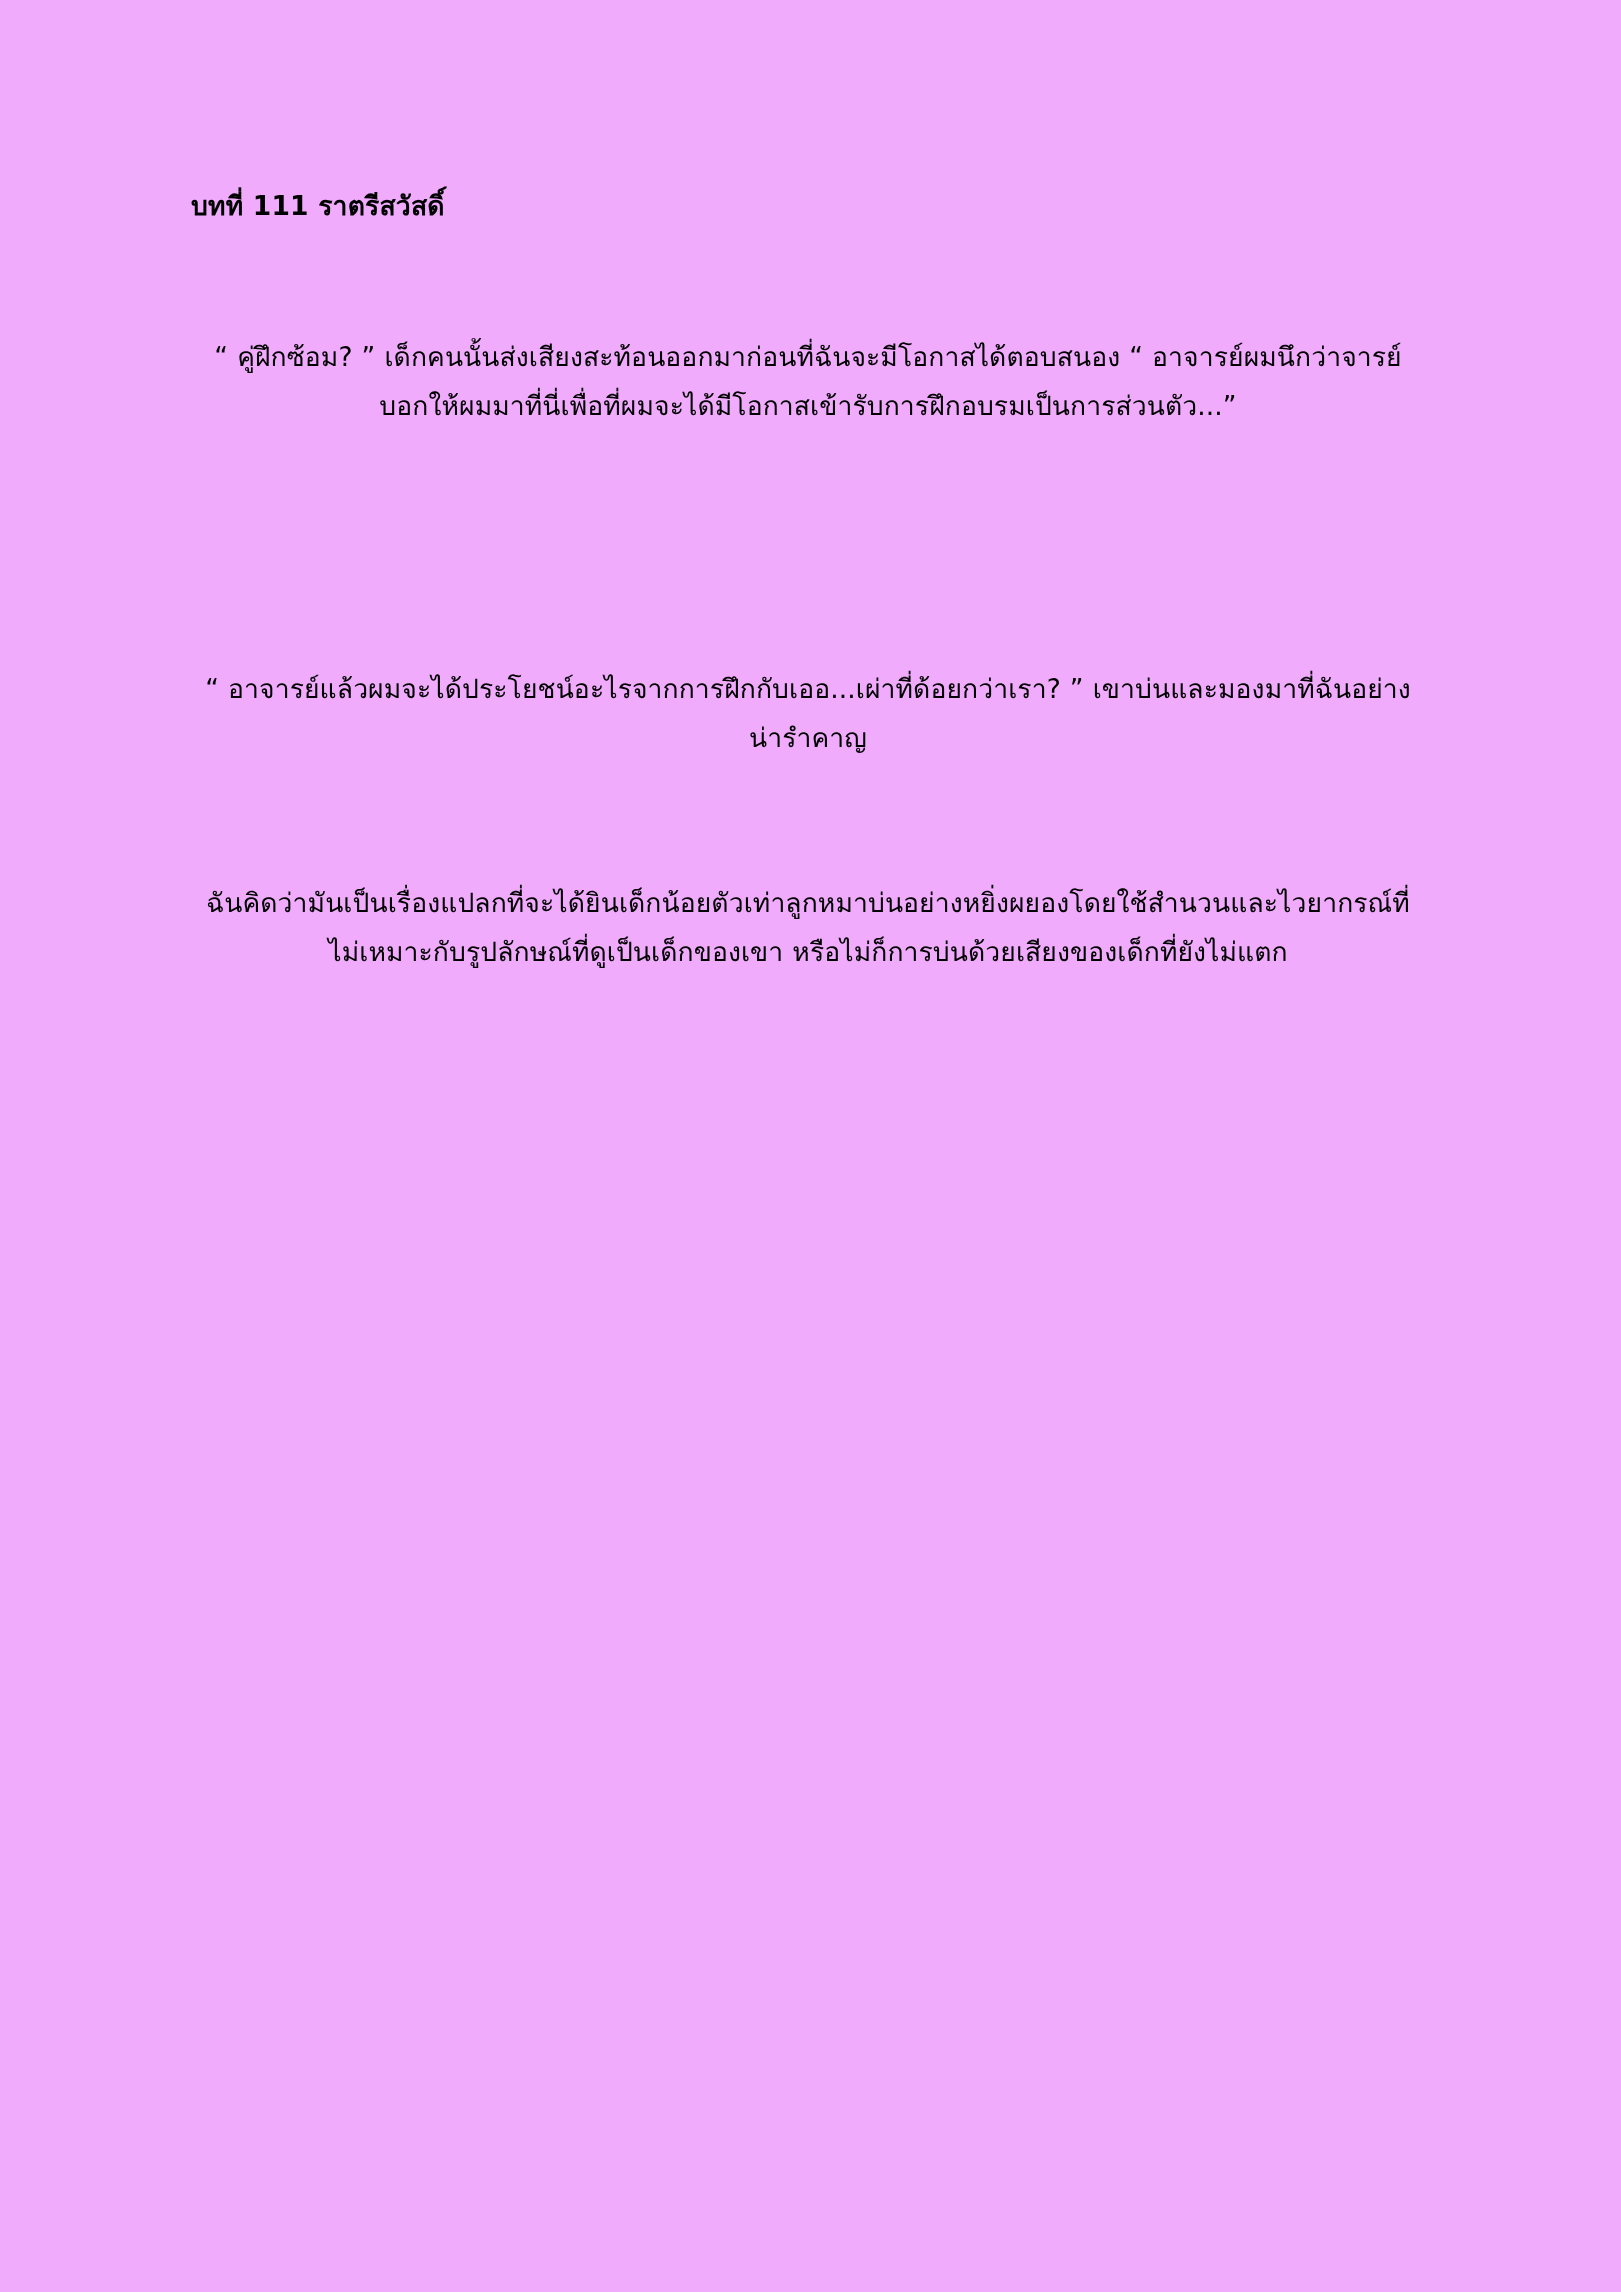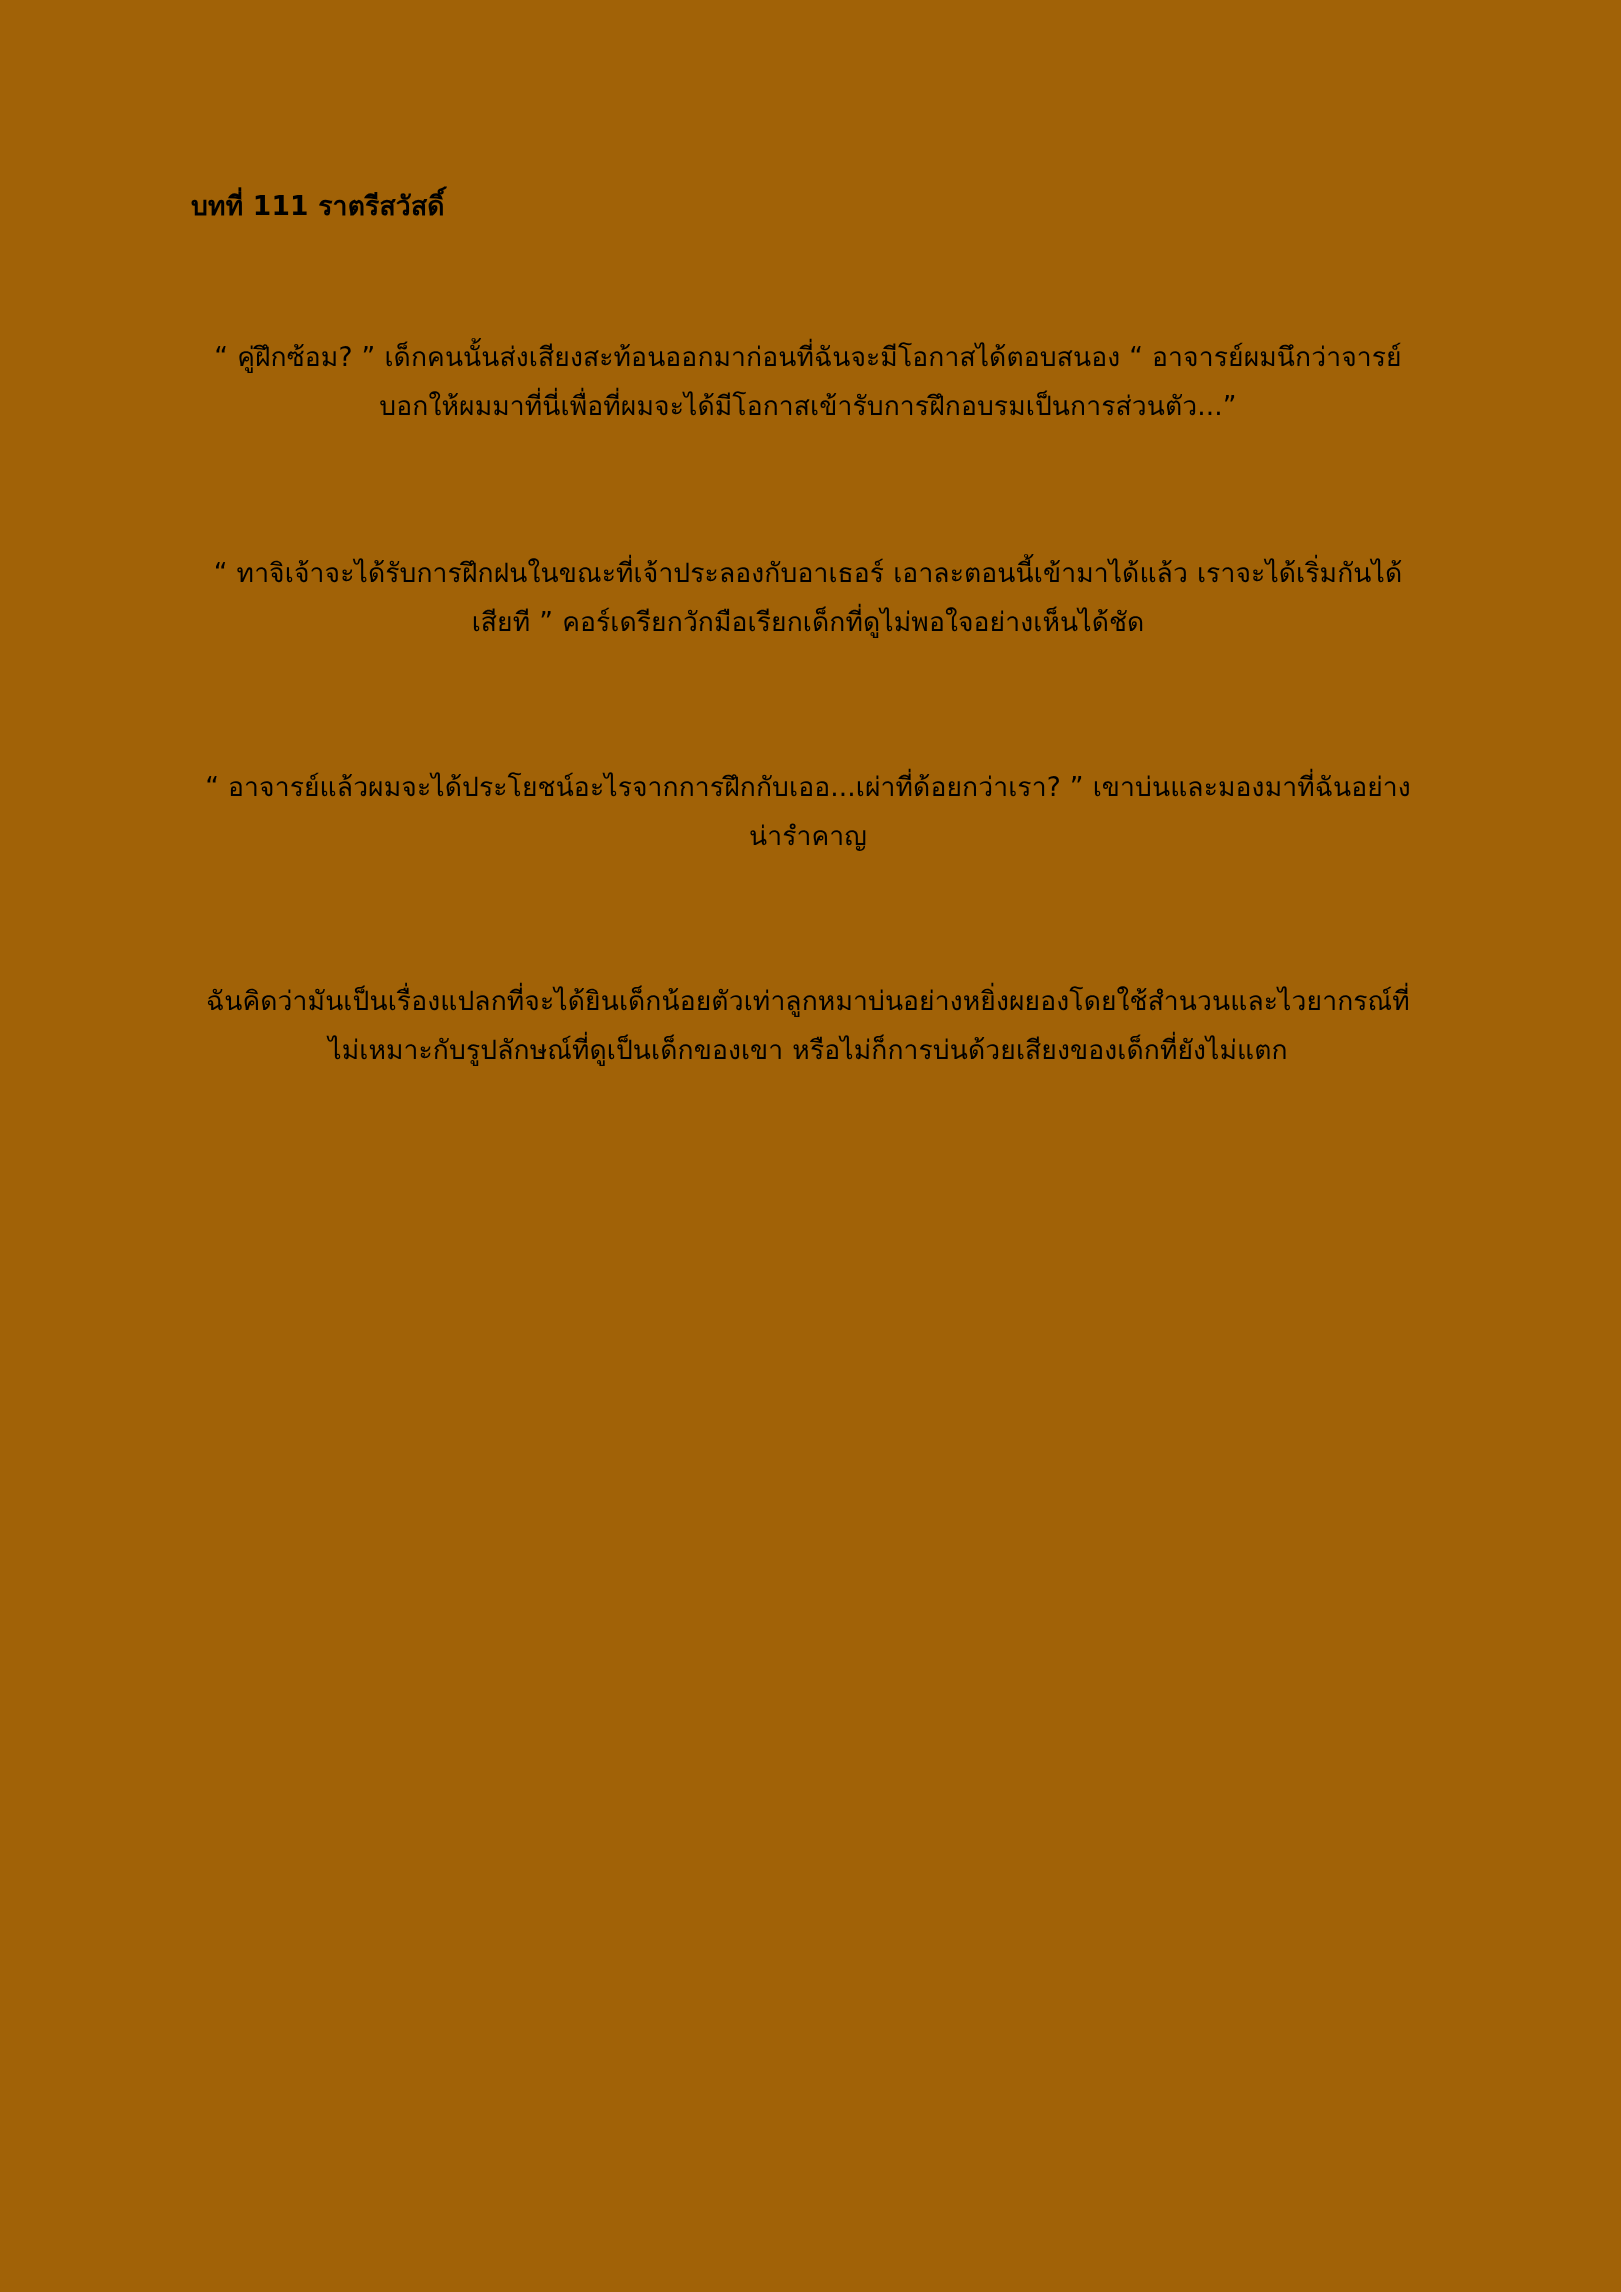--- a/index.html
+++ b/index.html
@@ -12,21 +12,21 @@
     height: 2293px;
     font-family: "DejaVu Sans", sans-serif;
     color: #000000;
     overflow: hidden;
   }
   .page {
     box-sizing: border-box;
     width: 1621px;
     height: 2293px;
     padding: 186px 196px 0 191px;
-    background: #a16207;
+    background: #f0abfc;
   }
   .doc-title {
     font-size: 26.5px;
     line-height: 1.5;
     margin: 0 0 0 0;
     letter-spacing: 0.2px;
   }
   .para {
     font-size: 26.5px;
     line-height: 1.85;
@@ -46,21 +46,20 @@
 <div class="page">
 
   <h1 class="doc-title">บทที่ 111 ราตรีสวัสดิ์</h1>
 
   <div class="spacer-title"></div>
 
   <p class="para">“ คู่ฝึกซ้อม? ” เด็กคนนั้นส่งเสียงสะท้อนออกมาก่อนที่ฉันจะมีโอกาสได้ตอบสนอง “ อาจารย์ผมนึกว่าจารย์บอกให้ผมมาที่นี่เพื่อที่ผมจะได้มีโอกาสเข้ารับการฝึกอบรมเป็นการส่วนตัว...”</p>
 
   <div class="spacer-lg"></div>
 
-  <p class="para">“ ทาจิเจ้าจะได้รับการฝึกฝนในขณะที่เจ้าประลองกับอาเธอร์ เอาละตอนนี้เข้ามาได้แล้ว เราจะได้เริ่มกันได้เสียที ” คอร์เดรียกวักมือเรียกเด็กที่ดูไม่พอใจอย่างเห็นได้ชัด</p>
 
   <div class="spacer-md"></div>
 
   <p class="para">“ อาจารย์แล้วผมจะได้ประโยชน์อะไรจากการฝึกกับเออ...เผ่าที่ด้อยกว่าเรา? ” เขาบ่นและมองมาที่ฉันอย่างน่ารำคาญ</p>
 
   <div class="spacer-md"></div>
 
   <p class="para">ฉันคิดว่ามันเป็นเรื่องแปลกที่จะได้ยินเด็กน้อยตัวเท่าลูกหมาบ่นอย่างหยิ่งผยองโดยใช้สำนวนและไวยากรณ์ที่ไม่เหมาะกับรูปลักษณ์ที่ดูเป็นเด็กของเขา หรือไม่ก็การบ่นด้วยเสียงของเด็กที่ยังไม่แตก</p>
 
   <div class="spacer-sm"></div>

